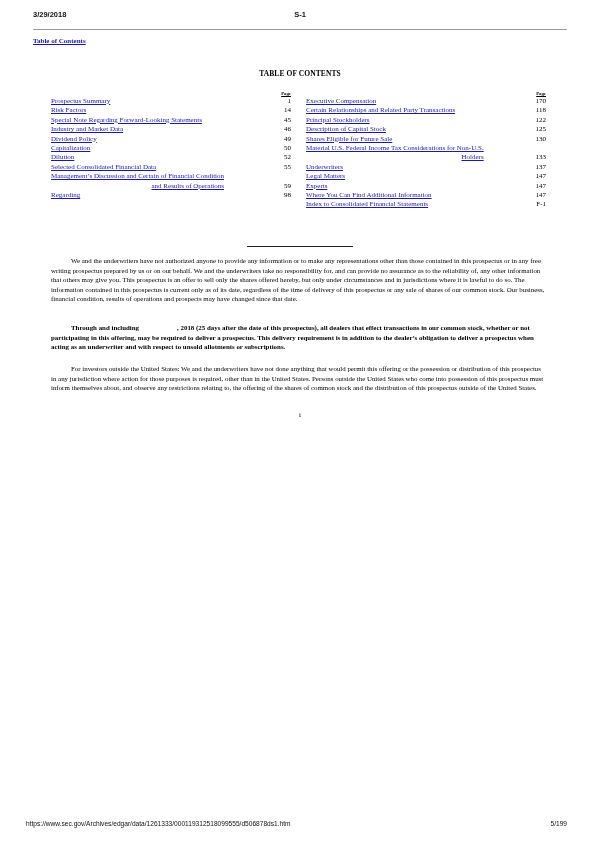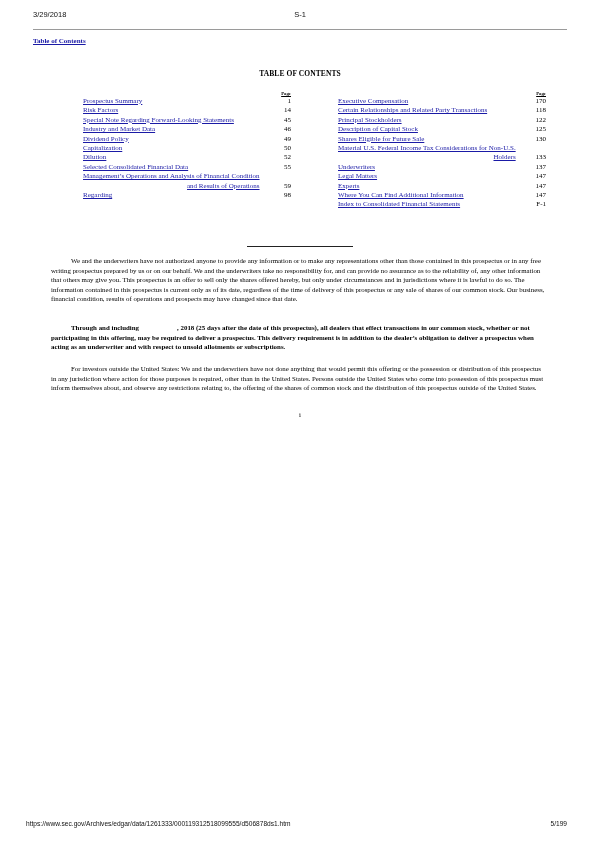--- a/index.html
+++ b/index.html
@@ -17,20 +17,21 @@
     }
     .print-header {
       position: absolute;
       top: 10px;
       left: 33px;
       right: 33px;
       height: 12px;
       font-family: "Liberation Sans", sans-serif;
       font-size: 7.5px;
       color: #111;
+      font-weight: bold;
     }
     .print-header .date {
       position: absolute;
       left: 0;
       top: 0;
     }
     .print-header .title {
       position: absolute;
       left: 50%;
       transform: translateX(-50%);
@@ -83,21 +84,20 @@
     .toc-row {
       display: flex;
       justify-content: space-between;
       align-items: flex-end;
       white-space: nowrap;
     }
     .toc-row .entry {
       color: #1a1aa6;
       text-decoration: underline;
       cursor: pointer;
-      margin-left: 32px;
     }
     .toc-row .entry .indent {
       display: block;
       padding-left: 10px;
       text-align: right;
     }
     .toc-row .pg {
       text-align: right;
       min-width: 20px;
     }
@@ -191,21 +191,21 @@
   <div class="toc-row">
     <a class="entry">Dilution</a>
     <span class="pg">52</span>
   </div>
   <div class="toc-row">
     <a class="entry">Selected Consolidated Financial Data</a>
     <span class="pg">55</span>
   </div>
   <div class="toc-row two-line">
     <a class="entry">
-      <span>Management’s Operations and Analysis of Financial Condition</span>
+      <span>Management’s Discussion and Certain of Financial Condition</span>
       <span class="indent">and Results of Operations</span>
     </a>
     <span class="pg">59</span>
   </div>
   <div class="toc-row">
     <a class="entry">Regarding</a>
     <span class="pg">98</span>
   </div>
 </div>
 

